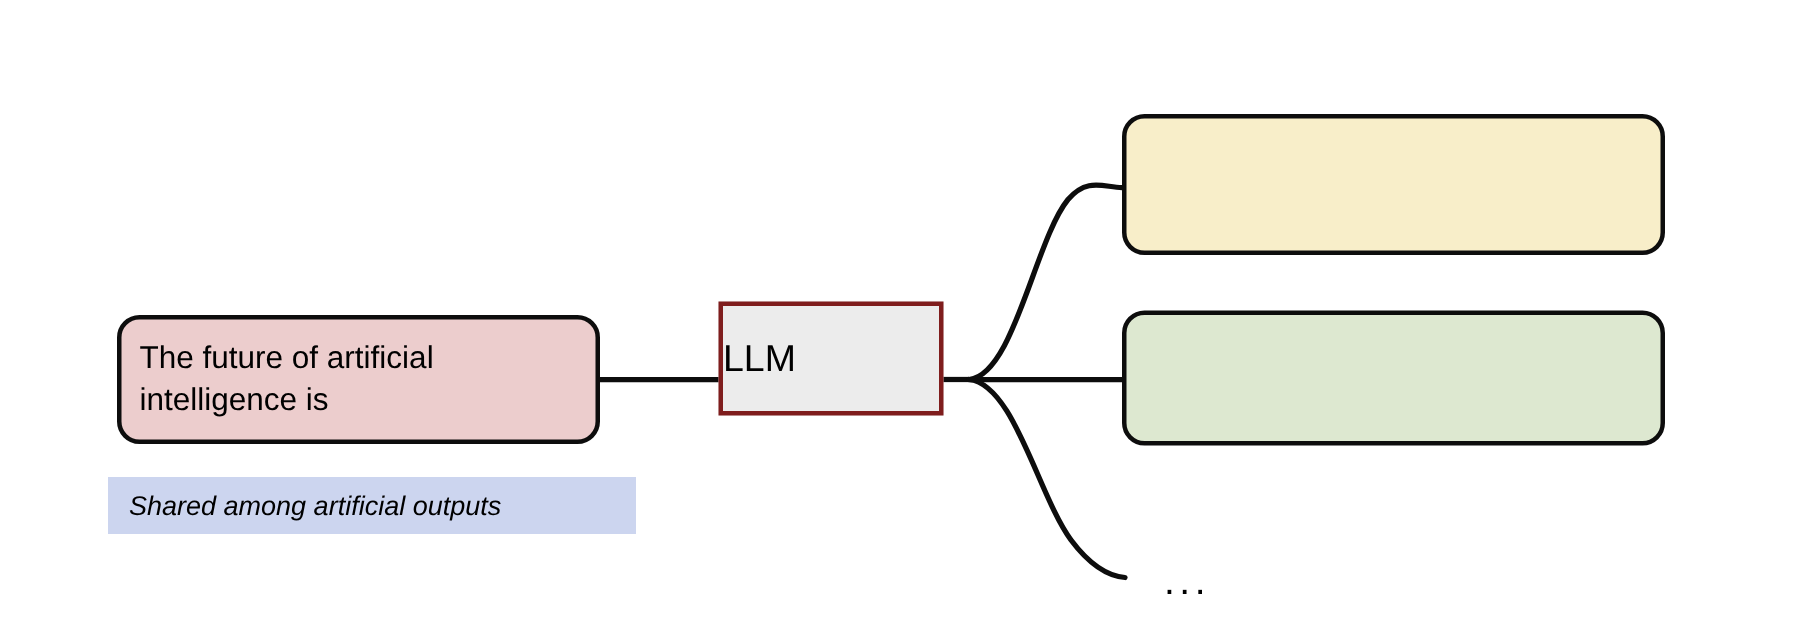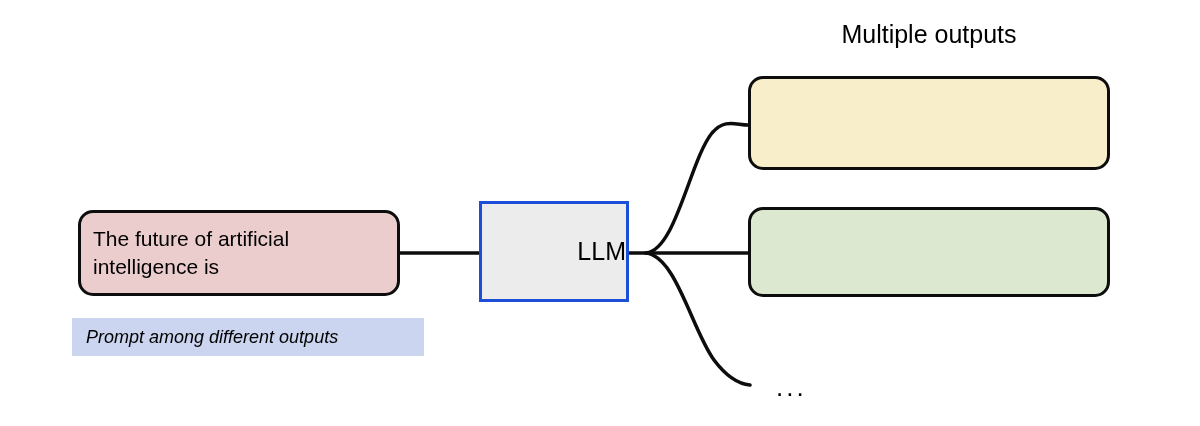--- a/index.html
+++ b/index.html
@@ -90,28 +90,28 @@
     color: #000000;
     white-space: nowrap;
   }
 
   
   #llm-box {
     position: absolute;
     left: 479px;
     top: 201px;
     width: 150px;
-    height: 101px;
+    height: 76px;
     box-sizing: border-box;
     background: #ececec;
-    border: 3px solid #1d4ed8;
+    border: 3px solid #7f1d1d;
     border-radius: 0;
     display: flex;
     align-items: center;
-    justify-content: flex-end;
+    justify-content: flex-start;
   }
   #llm-text {
     font-size: 25px;
     color: #000000;
   }
 
   
   .output-box {
     position: absolute;
     left: 748px;
@@ -162,28 +162,27 @@
 
 
   <div id="prompt-box">
     <div id="prompt-text">
       <div>The future of artificial</div>
       <div>intelligence is</div>
     </div>
   </div>
 
   <div id="shared-note">
-    <span id="shared-note-text">Prompt among different outputs</span>
+    <span id="shared-note-text">Shared among artificial outputs</span>
   </div>
 
   <div id="llm-box">
     <span id="llm-text">LLM</span>
   </div>
 
-  <div class="label" id="outputs-label">Multiple outputs</div>
 
   <div class="output-box" id="output-box-1"></div>
 
   <div class="output-box" id="output-box-2"></div>
 
   <div id="ellipsis">...</div>
 
 </div>
 
 </body></html>

